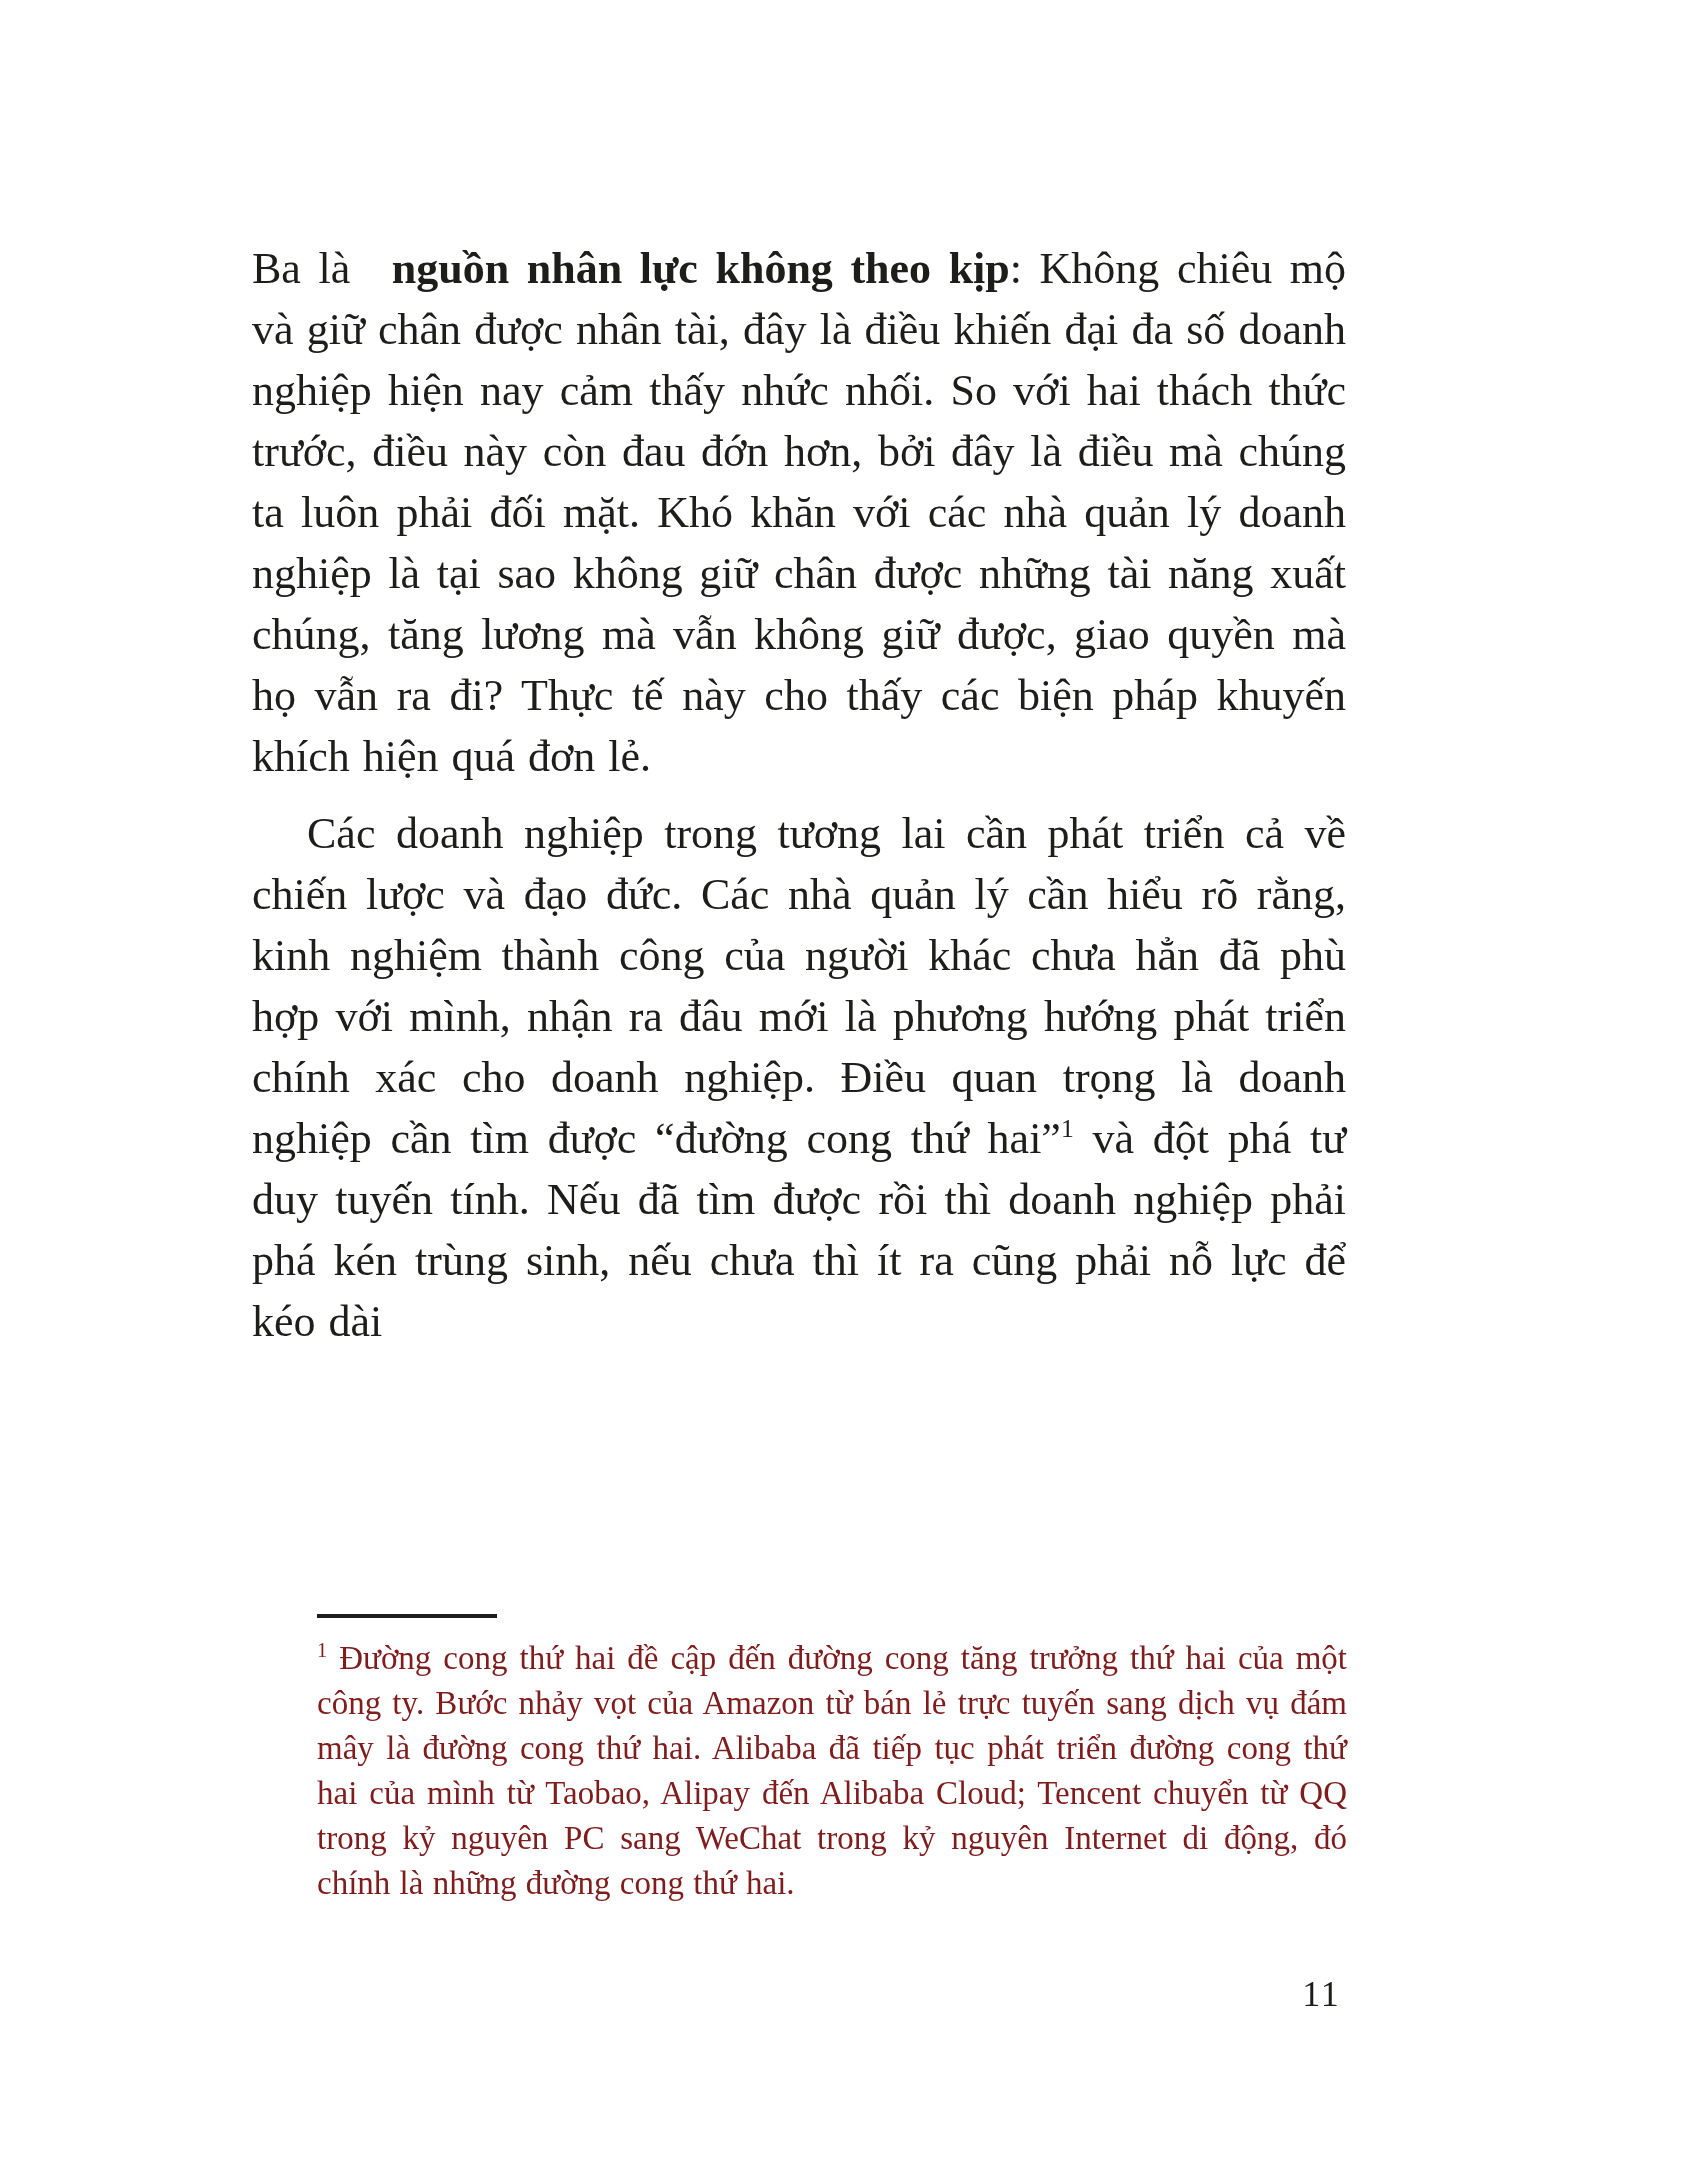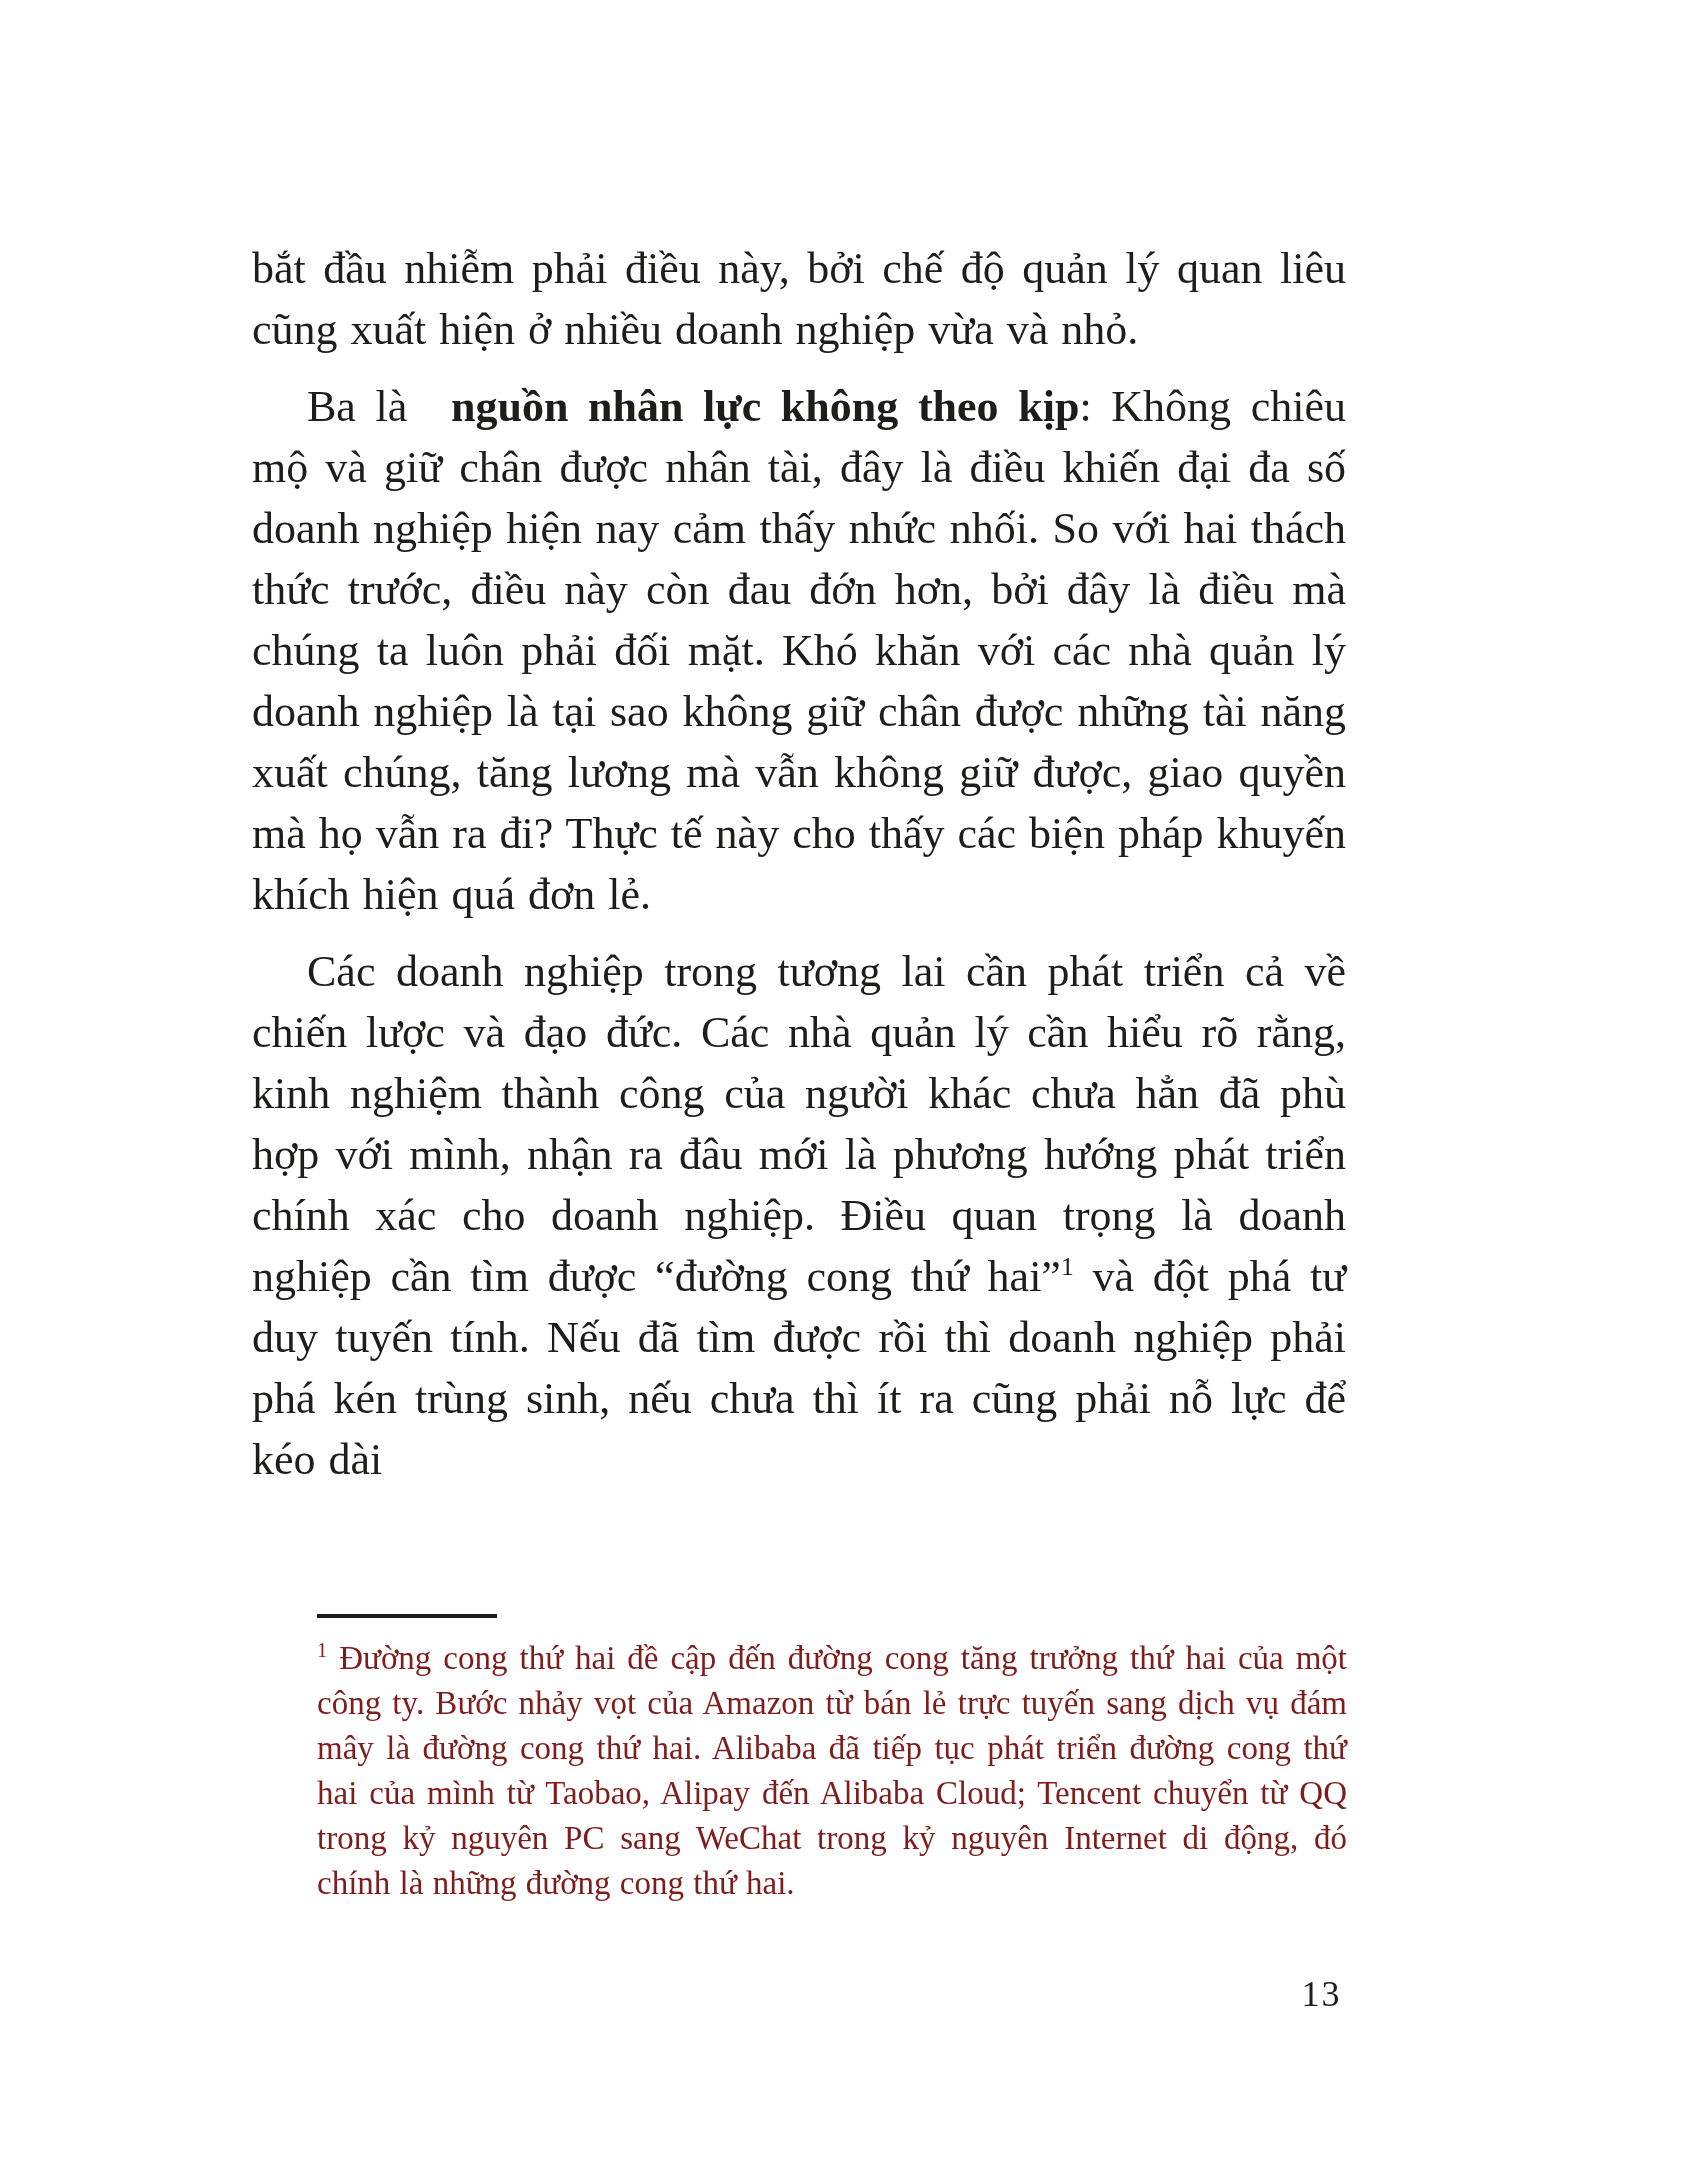--- a/index.html
+++ b/index.html
@@ -78,27 +78,26 @@
     color: #1d1d1b;
     letter-spacing: 2px;
   }
 </style>
 </head>
 <body>
 
 <div class="page">
 
   <main class="body-text" id="paragraph-host">
-      <p><span class="run-normal">bắt đầu nhiễm phải điều này, bởi chế độ quản lý quan liêu cũng xuất hiện ở nhiều doanh nghiệp vừa và nhỏ.</span></p>
       <p><span class="run-normal">Ba là </span><span class="run-bold">nguồn nhân lực không theo kịp</span><span class="run-normal">: Không chiêu mộ và giữ chân được nhân tài, đây là điều khiến đại đa số doanh nghiệp hiện nay cảm thấy nhức nhối. So với hai thách thức trước, điều này còn đau đớn hơn, bởi đây là điều mà chúng ta luôn phải đối mặt. Khó khăn với các nhà quản lý doanh nghiệp là tại sao không giữ chân được những tài năng xuất chúng, tăng lương mà vẫn không giữ được, giao quyền mà họ vẫn ra đi? Thực tế này cho thấy các biện pháp khuyến khích hiện quá đơn lẻ.</span></p>
       <p><span class="run-normal">Các doanh nghiệp trong tương lai cần phát triển cả về chiến lược và đạo đức. Các nhà quản lý cần hiểu rõ rằng, kinh nghiệm thành công của người khác chưa hẳn đã phù hợp với mình, nhận ra đâu mới là phương hướng phát triển chính xác cho doanh nghiệp. Điều quan trọng là doanh nghiệp cần tìm được “đường cong thứ hai”</span><span class="run-sup">1</span><span class="run-normal"> và đột phá tư duy tuyến tính. Nếu đã tìm được rồi thì doanh nghiệp phải phá kén trùng sinh, nếu chưa thì ít ra cũng phải nỗ lực để kéo dài</span></p>
     </main>
 
   <div class="footnote-divider"></div>
 
   <div class="footnote">
     <sup>1</sup><span> Đường cong thứ hai đề cập đến đường cong tăng trưởng thứ hai của một công ty. Bước nhảy vọt của Amazon từ bán lẻ trực tuyến sang dịch vụ đám mây là đường cong thứ hai. Alibaba đã tiếp tục phát triển đường cong thứ hai của mình từ Taobao, Alipay đến Alibaba Cloud; Tencent chuyển từ QQ trong kỷ nguyên PC sang WeChat trong kỷ nguyên Internet di động, đó chính là những đường cong thứ hai.</span>
   </div>
 
-  <div class="page-number">13</div>
+  <div class="page-number">11</div>
 
 </div>
 
 
 </body></html>

